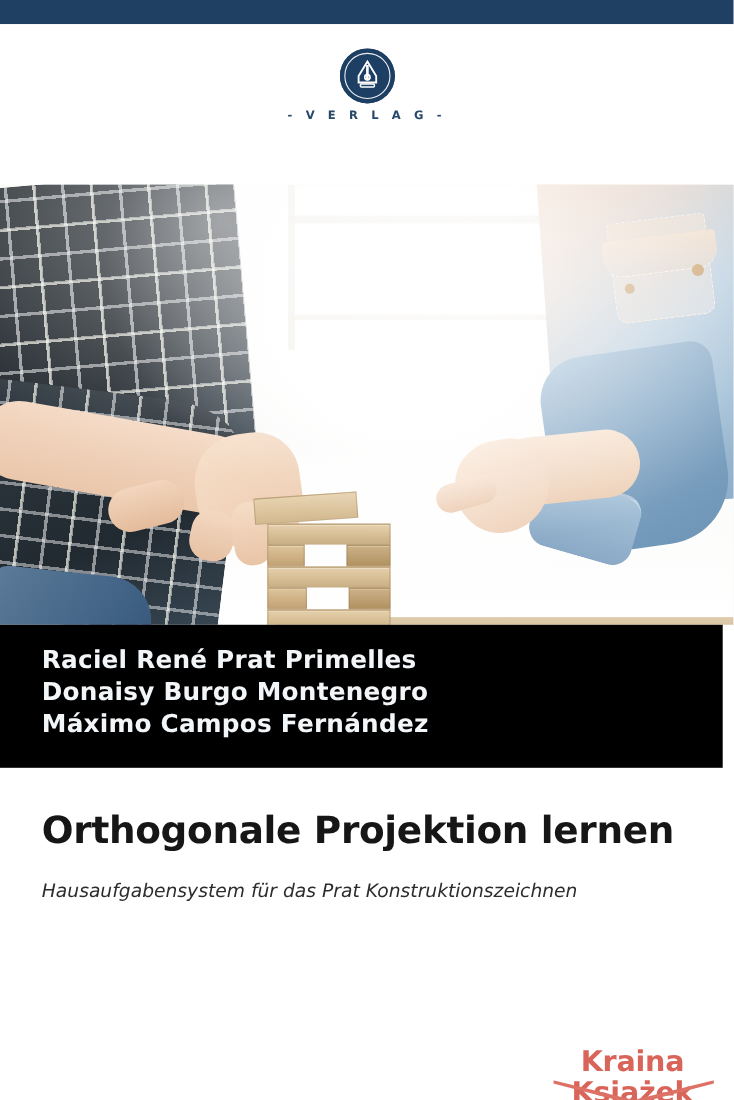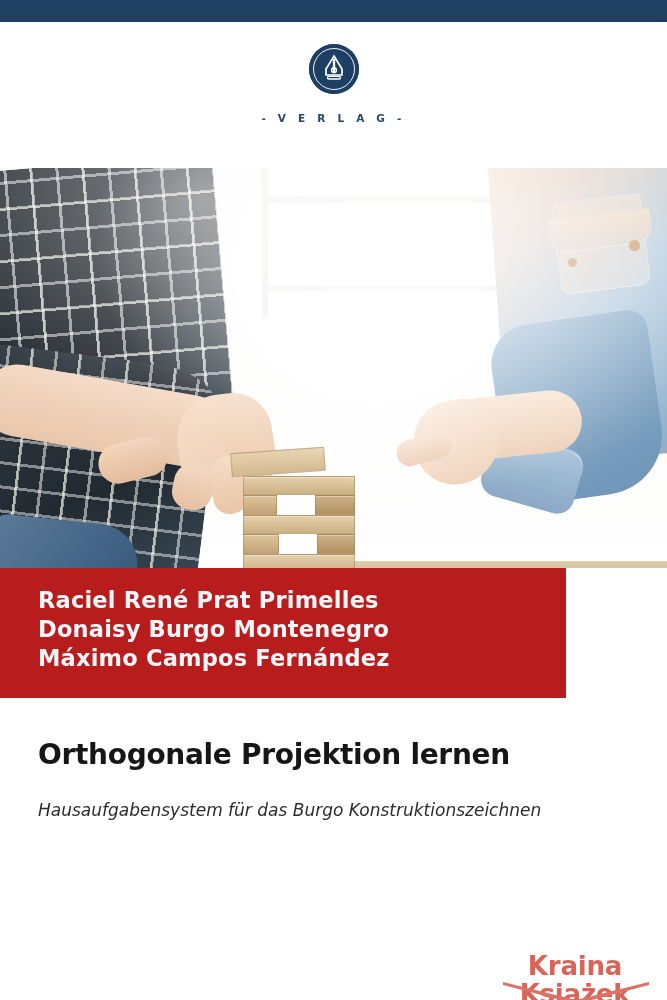--- a/index.html
+++ b/index.html
@@ -28,21 +28,21 @@
     position:relative;
     display:flex; align-items:center; justify-content:center;
     box-shadow:inset 0 0 0 2px #1d3f63;
   }
   .logo-circle::before{
     content:""; position:absolute; left:4px; top:4px; right:4px; bottom:4px;
     border-radius:50%; border:1.6px solid #ffffff; opacity:.92;
   }
   .logo-circle svg{ position:relative; display:block; }
   .pub-verlag{
-    margin-top:18px;
+    margin-top:5px;
     font-size:10.5px; letter-spacing:4.2px; color:#26486c;
     font-weight:600; white-space:nowrap;
   }
   .pub-name{
     margin-top:3px;
     font-size:23px; font-weight:bold; color:#24456a;
     letter-spacing:-0.2px; white-space:nowrap;
   }
 
   
@@ -192,36 +192,36 @@
   
   .glare{
     position:absolute; inset:0; pointer-events:none;
     background:
       radial-gradient(ellipse at 64% 18%, rgba(255,255,255,.85), rgba(255,255,255,0) 55%),
       radial-gradient(ellipse at 30% 8%, rgba(255,255,255,.45), rgba(255,255,255,0) 45%);
   }
 
   
   .authors{
-    position:absolute; left:0; top:568px; width:566px; height:130px;
-    background:#b91c1c;
+    position:absolute; left:0; top:568px; width:657px; height:130px;
+    background:#000000;
     padding:18px 0 0 38px;
   }
   .author{
     color:#f3f6f9; font-weight:bold; font-size:22.5px;
     line-height:29px; letter-spacing:.2px; white-space:nowrap;
   }
 
   
   .titlewrap{
     position:absolute; left:0; top:698px; width:667px;
     padding:36px 40px 0 38px;
   }
   .title{
-    color:#161616; font-weight:bold; font-size:28px; line-height:42px;
+    color:#161616; font-weight:bold; font-size:34px; line-height:42px;
     letter-spacing:-.3px;
   }
   .subtitle{
     margin-top:22px;
     color:#2c2c2c; font-style:italic; font-weight:normal;
     font-size:17px; line-height:25px;
   }
 
   
   .watermark{
@@ -297,21 +297,21 @@
 </div>
 
 <div class="authors">
   <div class="author">Raciel René Prat Primelles</div>
   <div class="author">Donaisy Burgo Montenegro</div>
   <div class="author">Máximo Campos Fernández</div>
 </div>
 
 <div class="titlewrap">
   <div class="title">Orthogonale Projektion lernen</div>
-  <div class="subtitle">Hausaufgabensystem für das Burgo Konstruktionszeichnen</div>
+  <div class="subtitle">Hausaufgabensystem für das Prat Konstruktionszeichnen</div>
 </div>
 
 <div class="watermark">
   <div class="wm-text">Kraina Książek</div>
   <div class="wm-book">
     <svg width="146" height="22" viewBox="0 0 146 22" aria-hidden="true">
       <path d="M0 0 L73 18 L146 0 L146 3 L73 22 L0 3 Z" fill="#dd7165"></path>
     </svg>
   </div>
 </div>

